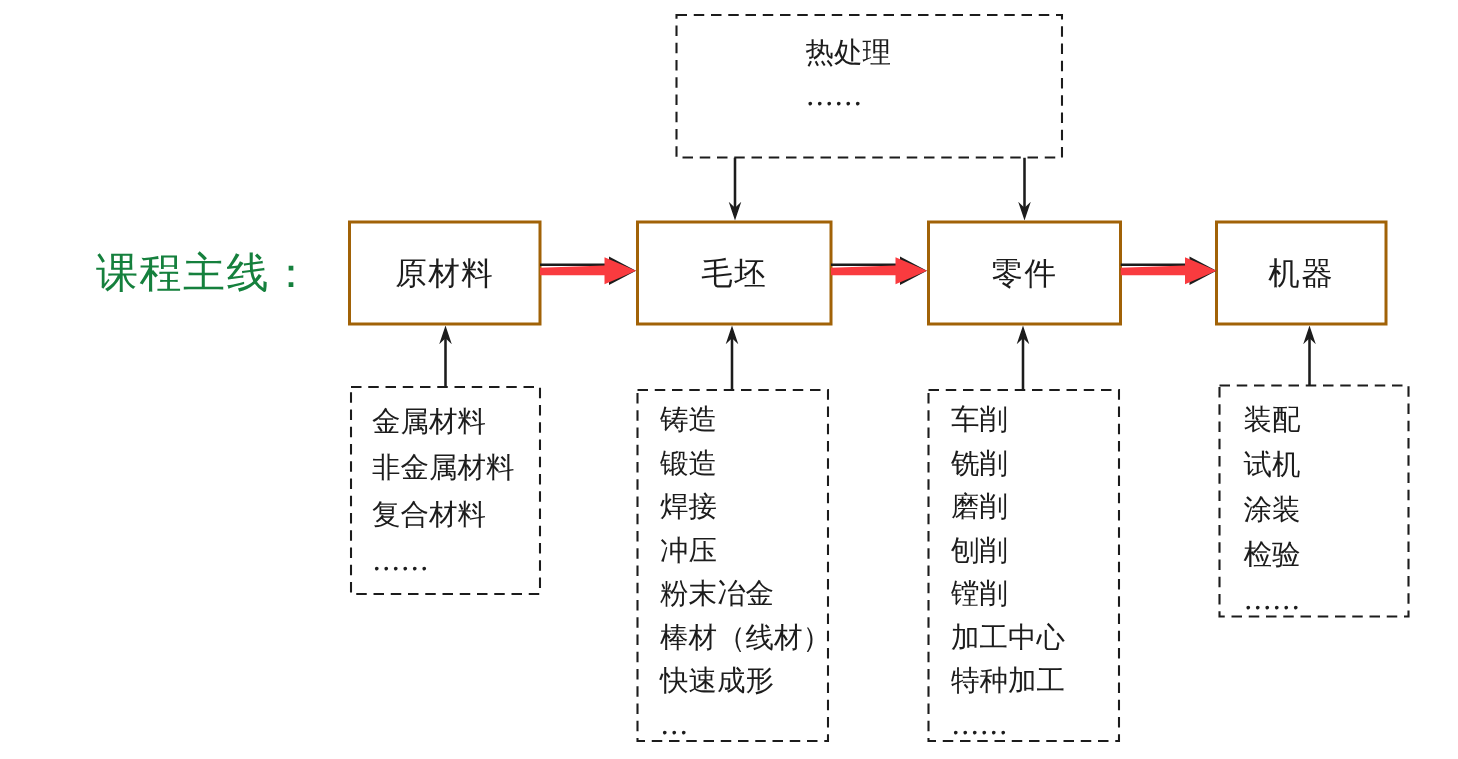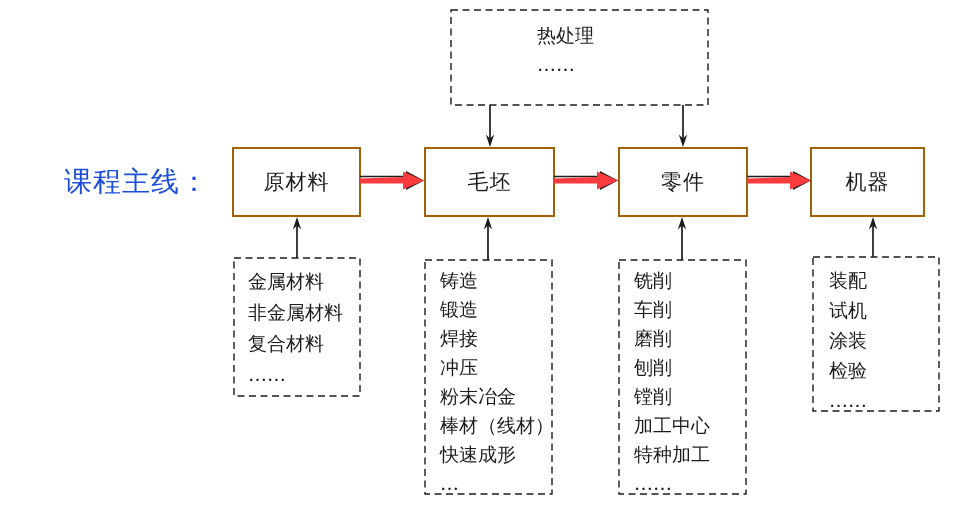--- a/index.html
+++ b/index.html
@@ -1,21 +1,21 @@
 <!DOCTYPE html>
 <html><head>
 <meta charset="utf-8">
 <style>
   html,body{margin:0;padding:0;background:#ffffff;}
   .canvas{
     position:relative;width:972px;height:506px;background:#ffffff;overflow:hidden;
     font-family:"DejaVu Serif","Liberation Serif",serif;color:#1c1c1c;
   }
   .main-label{
-    position:absolute;left:64px;top:163px;font-size:28px;color:#1d4ed8;
+    position:absolute;left:64px;top:163px;font-size:28px;color:#15803d;
     letter-spacing:1px;white-space:nowrap;
   }
   .stage-box{
     position:absolute;top:147px;height:70px;border:2px solid #a16207;box-sizing:border-box;
     display:flex;align-items:center;justify-content:center;background:#fff;
     font-size:21px;letter-spacing:1px;
   }
   .dash-box{position:absolute;box-sizing:border-box;}
   .dash-box svg.border-rect{position:absolute;left:0;top:0;}
   .dash-items{position:relative;}
@@ -83,22 +83,22 @@
       <div class="dash-item">快速成形</div>
       <div class="dash-item">…</div>
     </div>
   </div>
 
   <div class="dash-box" style="left:618px;top:259px;width:129px;height:236px;">
     <svg class="border-rect" width="129" height="236">
       <rect x="1" y="1" width="127" height="234" fill="none" stroke="#1c1c1c" stroke-width="1.4" stroke-dasharray="7 4.5"></rect>
     </svg>
     <div class="dash-items b2-items">
+      <div class="dash-item">车削</div>
       <div class="dash-item">铣削</div>
-      <div class="dash-item">车削</div>
       <div class="dash-item">磨削</div>
       <div class="dash-item">刨削</div>
       <div class="dash-item">镗削</div>
       <div class="dash-item">加工中心</div>
       <div class="dash-item">特种加工</div>
       <div class="dash-item">……</div>
     </div>
   </div>
 
   <div class="dash-box" style="left:812px;top:256px;width:128px;height:156px;">

